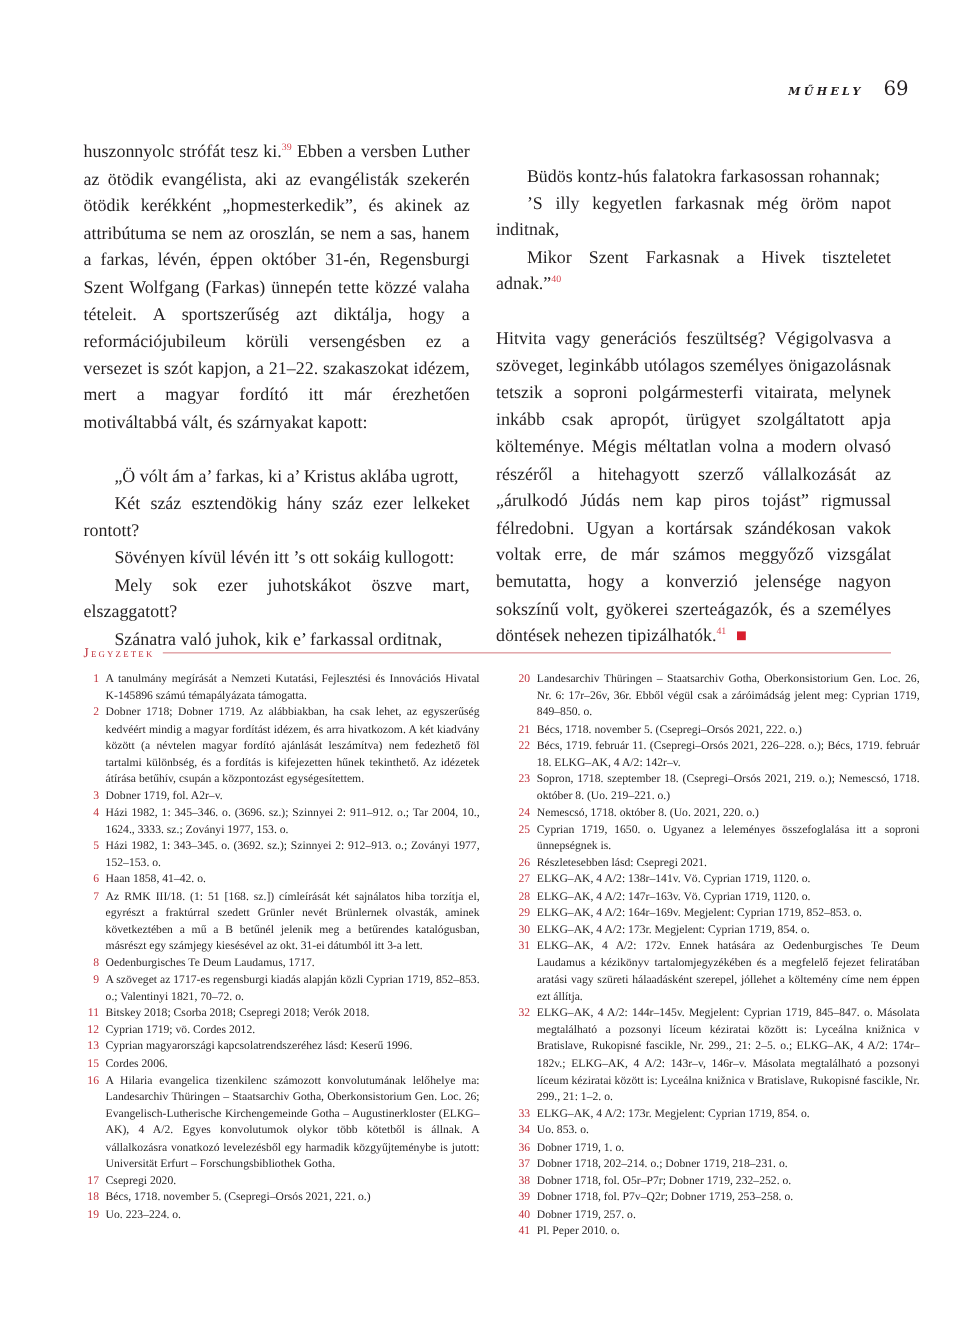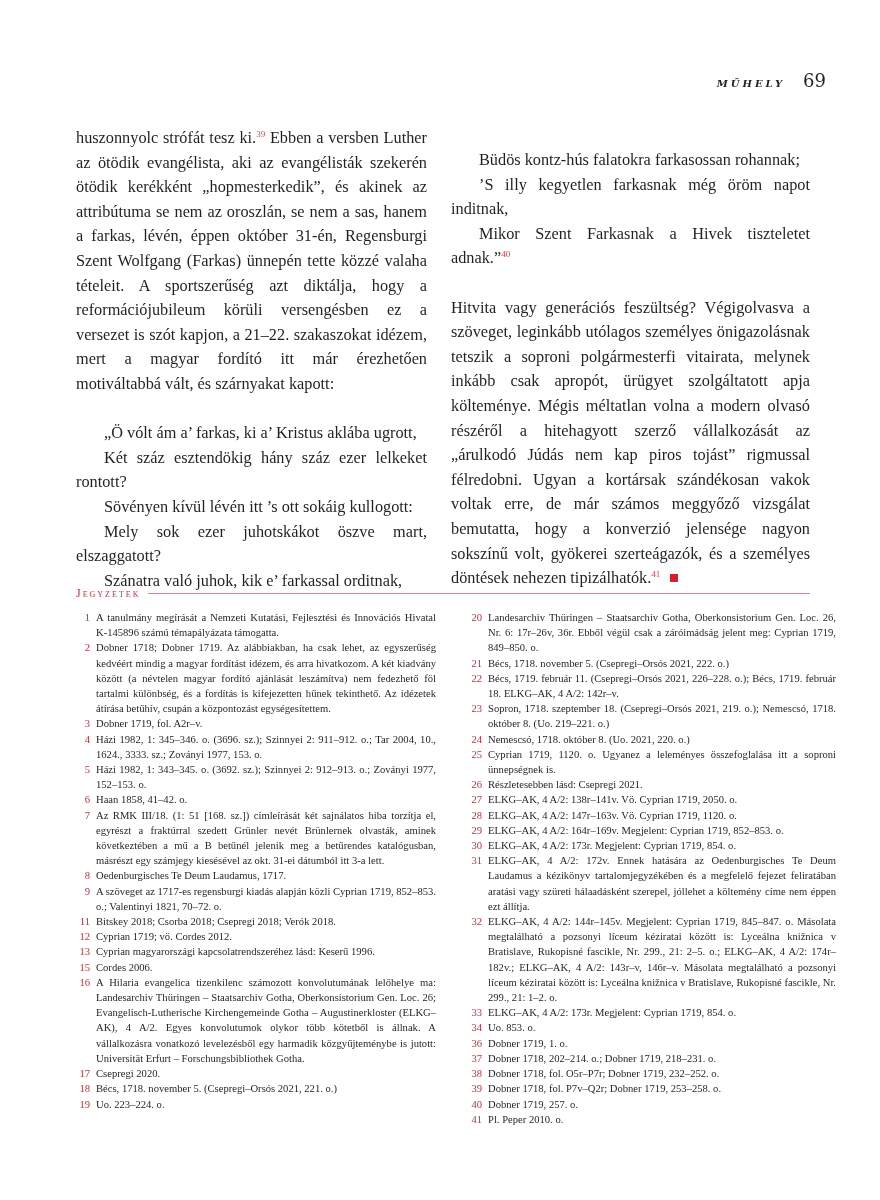--- a/index.html
+++ b/index.html
@@ -152,29 +152,29 @@
     <div class="note">
       <span class="num">23</span>
       <span class="txt">Sopron, 1718. szeptember 18. (Csepregi–Orsós 2021, 219. o.); Nemescsó, 1718. október 8. (Uo. 219–221. o.)</span>
     </div>
     <div class="note">
       <span class="num">24</span>
       <span class="txt">Nemescsó, 1718. október 8. (Uo. 2021, 220. o.)</span>
     </div>
     <div class="note">
       <span class="num">25</span>
-      <span class="txt">Cyprian 1719, 1120. o. Ugyanez a leleményes összefoglalása itt a soproni ünnepségnek is.</span>
+      <span class="txt">Cyprian 1719, 1650. o. Ugyanez a leleményes összefoglalása itt a soproni ünnepségnek is.</span>
     </div>
     <div class="note">
       <span class="num">26</span>
       <span class="txt">Részletesebben lásd: Csepregi 2021.</span>
     </div>
     <div class="note">
       <span class="num">27</span>
-      <span class="txt">ELKG–AK, 4 A/2: 138r–141v. Vö. Cyprian 1719, 2050. o.</span>
+      <span class="txt">ELKG–AK, 4 A/2: 138r–141v. Vö. Cyprian 1719, 1120. o.</span>
     </div>
     <div class="note">
       <span class="num">28</span>
       <span class="txt">ELKG–AK, 4 A/2: 147r–163v. Vö. Cyprian 1719, 1120. o.</span>
     </div>
     <div class="note">
       <span class="num">29</span>
       <span class="txt">ELKG–AK, 4 A/2: 164r–169v. Megjelent: Cyprian 1719, 852–853. o.</span>
     </div>
     <div class="note">

